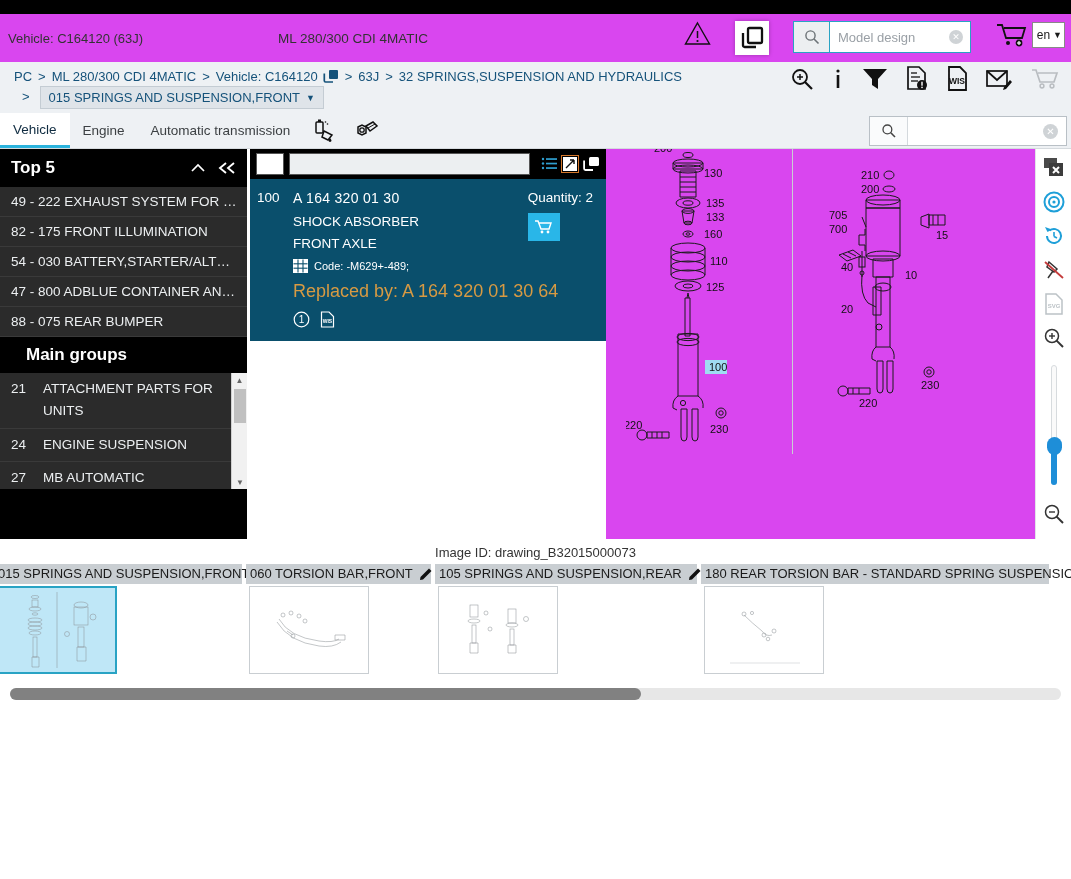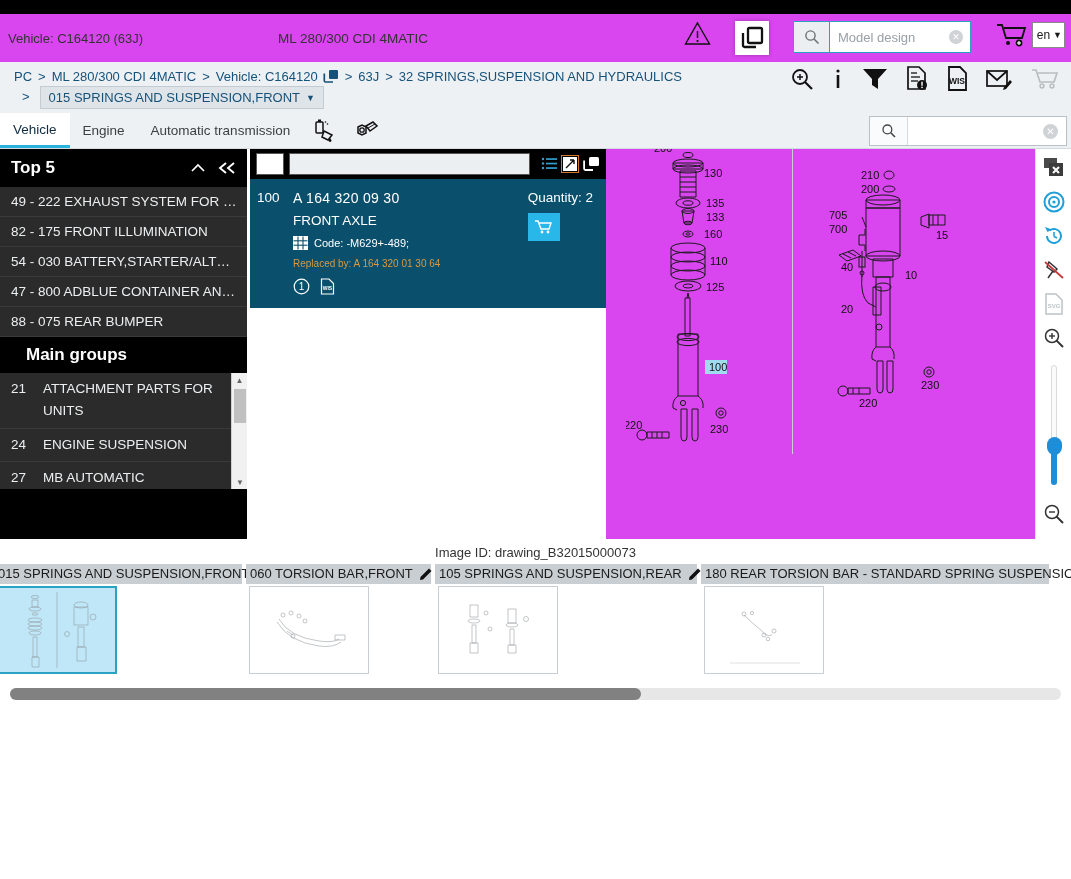--- a/index.html
+++ b/index.html
@@ -136,21 +136,21 @@
     background:#0a4f6c; color:#ffffff; padding:10px 12px 12px 6px; position:relative;
     min-height:120px; border:1px solid #0a4f6c;
   }
   .pc-row1 { display:flex; align-items:flex-start; }
   .pc-pos { width:36px; flex:0 0 36px; font-size:13.5px; color:#fff; }
   .pc-main { flex:1; }
   .pc-num { font-size:14px; letter-spacing:.3px; }
   .pc-desc { font-size:13.5px; margin-top:8px; }
   .pc-axle { font-size:13.5px; margin-top:7px; }
   .pc-code { font-size:11px; margin-top:8px; display:flex; align-items:center; gap:6px; }
-  .pc-replaced { font-size:10px; color:#d79a43; margin-top:8px; }
+  .pc-replaced { font-size:18px; color:#d79a43; margin-top:8px; }
   .pc-icons { display:flex; align-items:center; gap:10px; margin-top:9px; }
   .pc-right { position:absolute; right:12px; top:10px; text-align:left; }
   .pc-qty { font-size:13.5px; }
   .pc-cart {
     width:32px; height:28px; background:#29b6e8; margin-top:8px;
     display:flex; align-items:center; justify-content:center; cursor:pointer;
   }
 
   
   .drawing-area { flex:1; position:relative; background:#d946ef; overflow:hidden; }
@@ -447,21 +447,22 @@
             <path d="M10 14 H2.5 A1.4 1.4 0 0 1 1.1 12.6 V4.5" fill="none" stroke="#fff" stroke-width="1.8"></path>
           </svg>
         </span>
       </div>
     </div>
 
     <div class="part-card">
       <div class="pc-row1">
         <div class="pc-pos">100</div>
         <div class="pc-main">
-          <div class="pc-num">A 164 320 09 30</div>
+          <div class="pc-num">A 164 320 01 30</div>
+          <div class="pc-desc">SHOCK ABSORBER</div>
           <div class="pc-axle">FRONT AXLE</div>
           <div class="pc-code">
             <span>
               <svg width="15" height="14" viewBox="0 0 15 14">
                 <rect x="0.5" y="0.5" width="14" height="13" fill="#fff" stroke="#fff"></rect>
                 <line x1="0.5" y1="4.8" x2="14.5" y2="4.8" stroke="#0a4f6c" stroke-width="1.1"></line>
                 <line x1="0.5" y1="9.2" x2="14.5" y2="9.2" stroke="#0a4f6c" stroke-width="1.1"></line>
                 <line x1="5" y1="0.5" x2="5" y2="13.5" stroke="#0a4f6c" stroke-width="1.1"></line>
                 <line x1="10" y1="0.5" x2="10" y2="13.5" stroke="#0a4f6c" stroke-width="1.1"></line>
               </svg>

